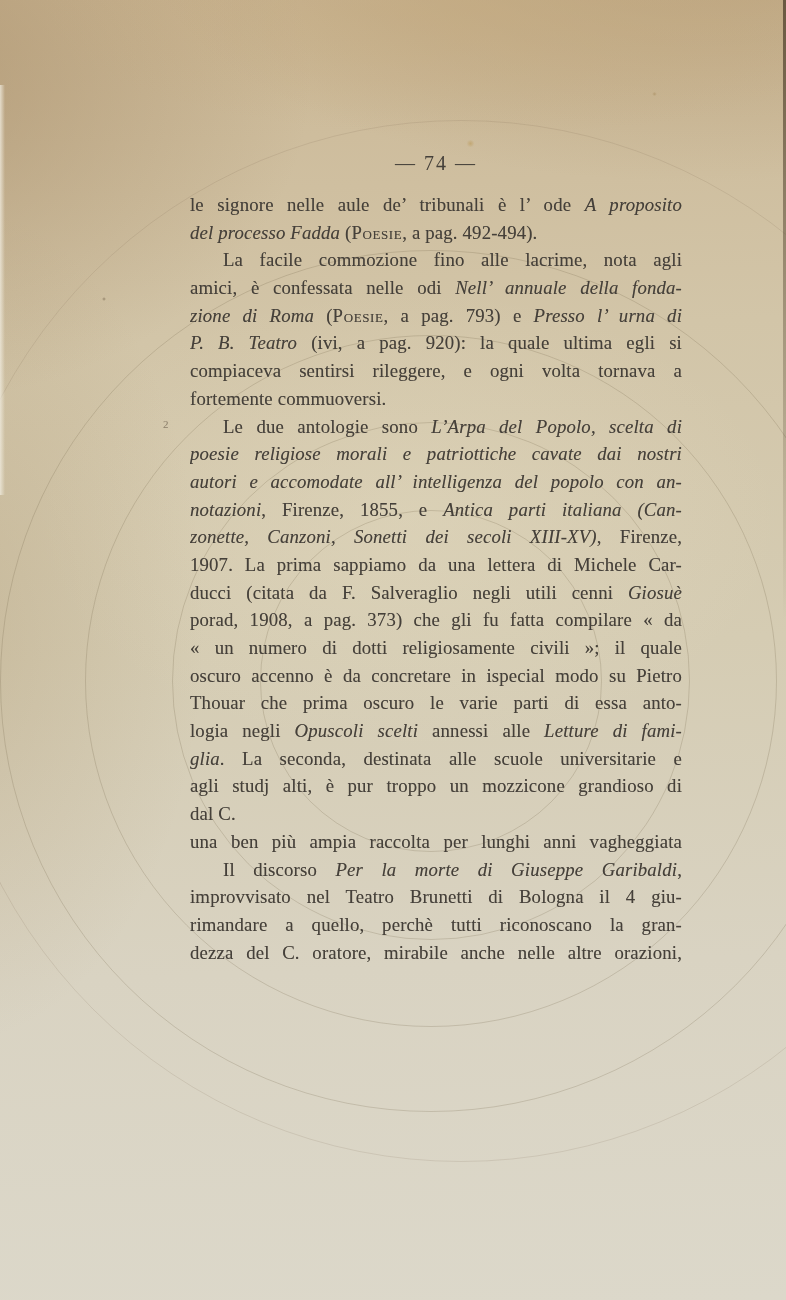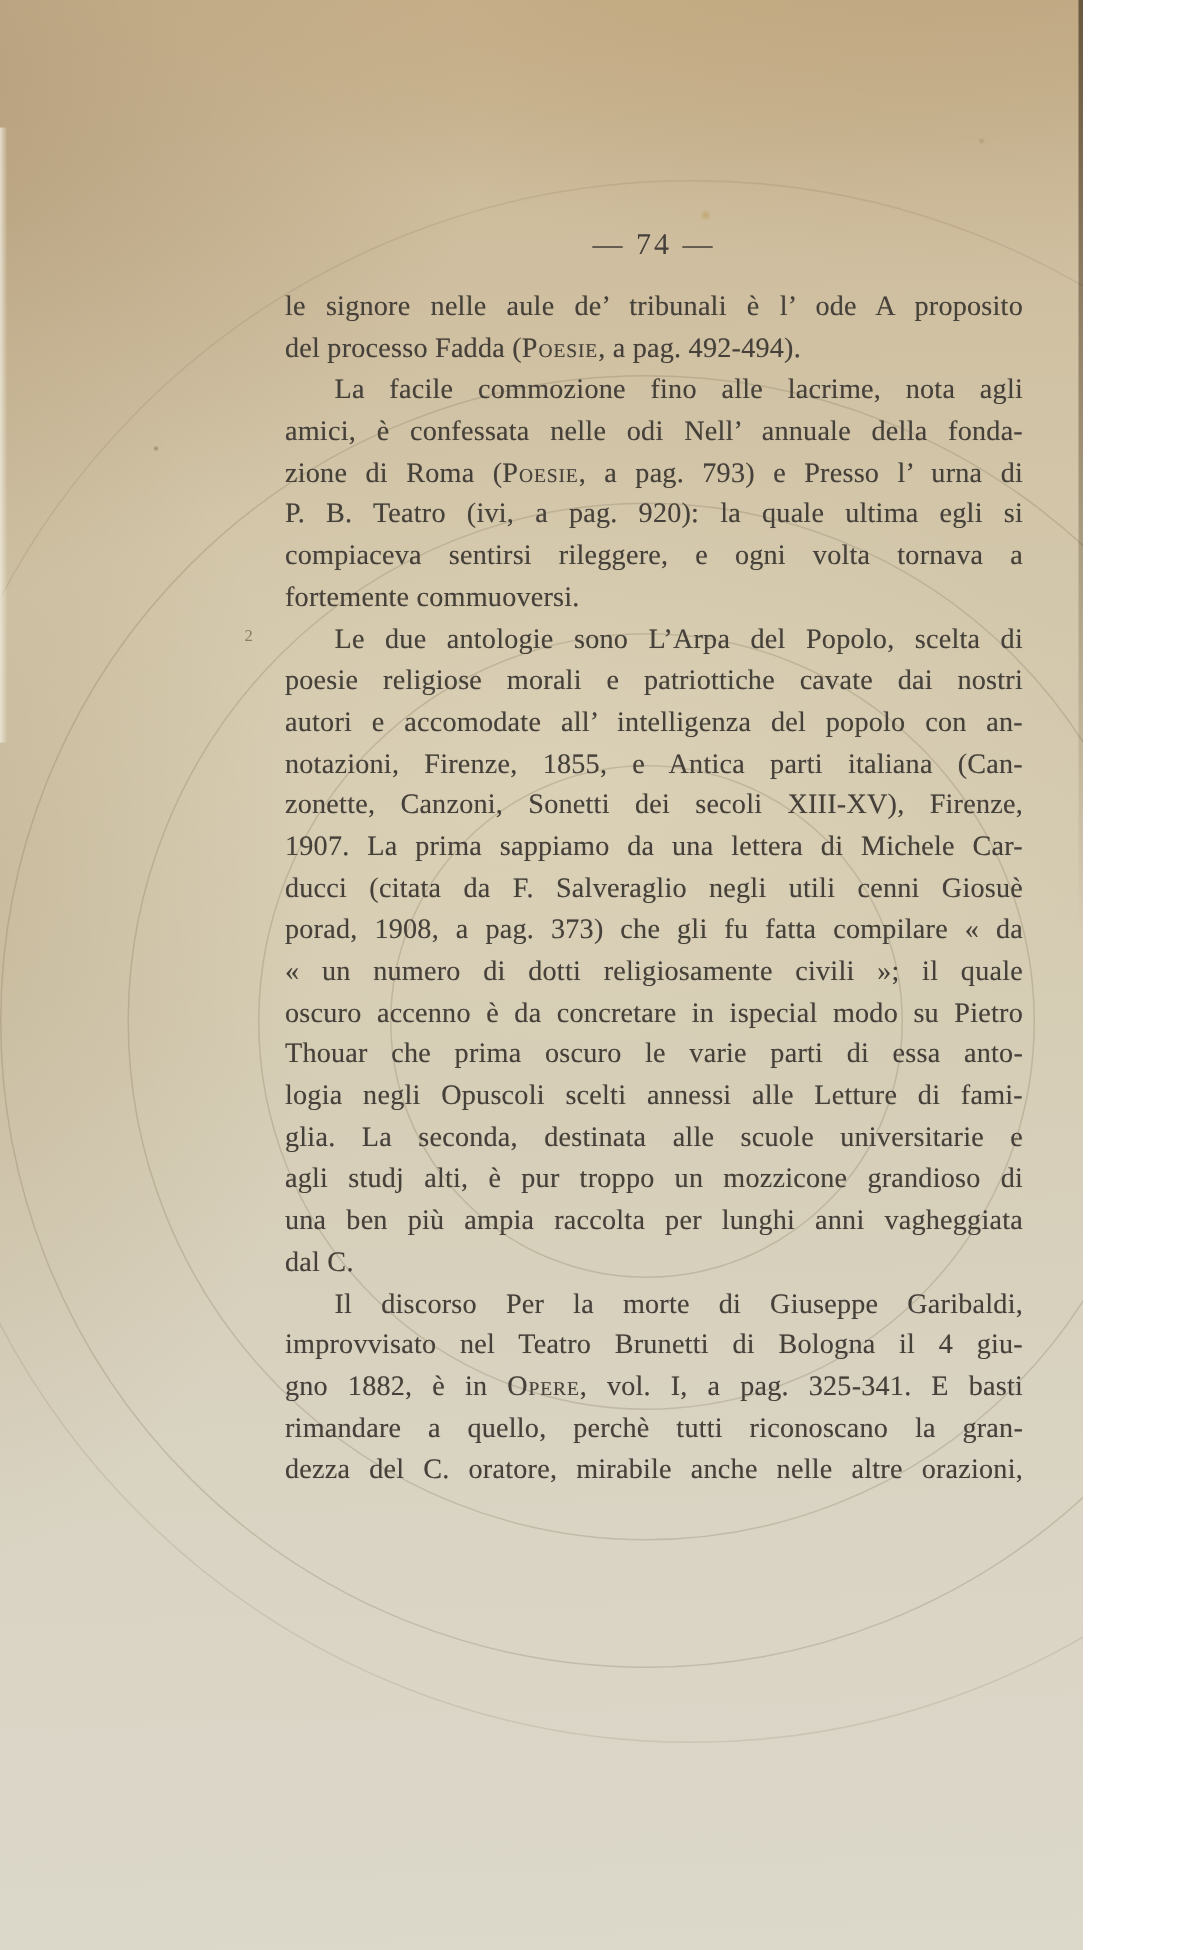--- a/index.html
+++ b/index.html
@@ -3,21 +3,21 @@
 <meta charset="utf-8">
 <style>
   html, body {
     margin: 0; padding: 0;
     width: 786px; height: 1300px;
     overflow: hidden;
     font-family: "Liberation Serif", "DejaVu Serif", serif;
   }
   .page {
     position: relative;
-    width: 722px; height: 1300px;
+    width: 786px; height: 1300px;
     overflow: hidden;
     background:
       radial-gradient(ellipse 620px 180px at 60% 10px, rgba(196,170,128,0.55), rgba(196,170,128,0) 70%),
       radial-gradient(ellipse 900px 420px at 88% -6%, rgba(168,139,98,0.50), rgba(168,139,98,0) 62%),
       radial-gradient(ellipse 700px 560px at -12% 6%, rgba(155,126,88,0.48), rgba(155,126,88,0) 58%),
       radial-gradient(ellipse 420px 700px at -6% 48%, rgba(170,146,106,0.30), rgba(170,146,106,0) 60%),
       radial-gradient(ellipse 520px 320px at 52% 40%, rgba(234,226,200,0.30), rgba(234,226,200,0) 72%),
       linear-gradient(178deg,
         var(--paper-top, #cbb795) 0%,
         #d2c5a8 26%,
@@ -91,21 +91,21 @@
     height: 27.7px;
     line-height: 27.7px;
     max-height: 27.7px;
     overflow: hidden;
     text-align: justify;
     text-align-last: justify;
     white-space: normal;
   }
   .line.indent { text-indent: 33px; }
   .line.pend { text-align-last: left; }
-  .it { }
+  .it { font-style: italic; }
   .sc { font-variant: small-caps; letter-spacing: 0.6px; }
 </style>
 </head>
 <body>
 
 <div class="page">
 
   <div class="arc a5"></div>
   <div class="arc a1"></div>
   <div class="arc a2"></div>
@@ -139,22 +139,21 @@
       <div class="line"><span class="it">zonette, Canzoni, Sonetti dei secoli XIII-XV)</span><span>, Firenze,</span></div>
       <div class="line"><span>1907. La prima sappiamo da una lettera di Michele Car-</span></div>
       <div class="line"><span>ducci (citata da F. Salveraglio negli utili cenni </span><span class="it">Giosuè</span></div>
       <div class="line"><span>porad, 1908, a pag. 373) che gli fu fatta compilare « da</span></div>
       <div class="line"><span>« un numero di dotti religiosamente civili »; il quale</span></div>
       <div class="line"><span>oscuro accenno è da concretare in ispecial modo su Pietro</span></div>
       <div class="line"><span>Thouar che prima oscuro le varie parti di essa anto-</span></div>
       <div class="line"><span>logia negli </span><span class="it">Opuscoli scelti</span><span> annessi alle </span><span class="it">Letture di fami-</span></div>
       <div class="line"><span class="it">glia</span><span>. La seconda, destinata alle scuole universitarie e</span></div>
       <div class="line"><span>agli studj alti, è pur troppo un mozzicone grandioso di</span></div>
+      <div class="line pend"><span>dal C.</span></div>
       <div class="line"><span>una ben più ampia raccolta per lunghi anni vagheggiata</span></div>
-      <div class="line pend"><span>dal C.</span></div>
       <div class="line indent"><span>Il discorso </span><span class="it">Per la morte di Giuseppe Garibaldi</span><span>,</span></div>
       <div class="line"><span>improvvisato nel Teatro Brunetti di Bologna il 4 giu-</span></div>
-      <div class="line"><span>gno 1882, è in </span><span class="sc">Opere</span><span>, vol. I, a pag. 325-341. E basti</span></div>
       <div class="line"><span>rimandare a quello, perchè tutti riconoscano la gran-</span></div>
       <div class="line"><span>dezza del C. oratore, mirabile anche nelle altre orazioni,</span></div>
     </div>
 
 </div>
 
 </body></html>

